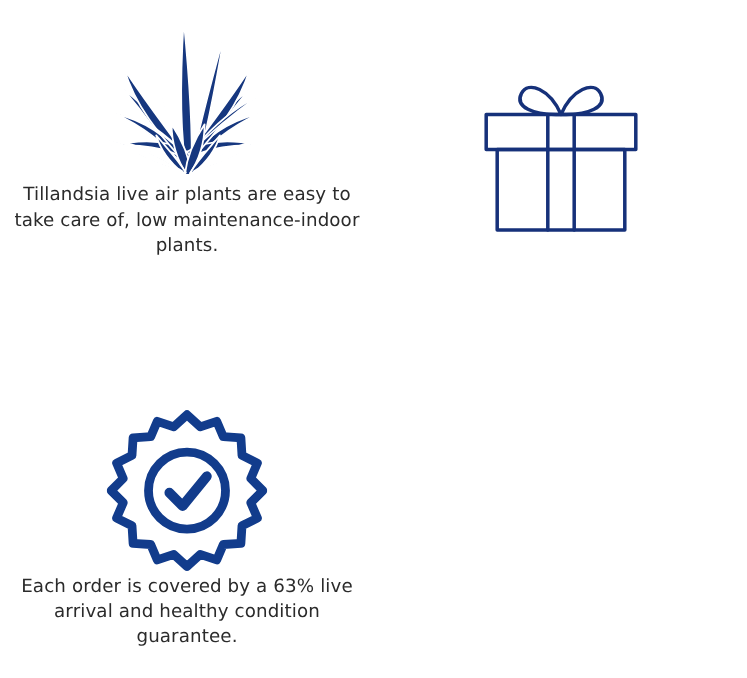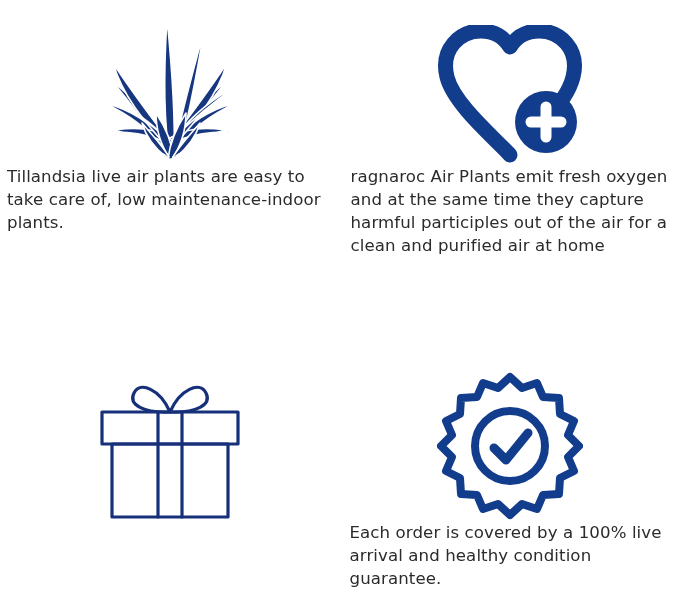--- a/index.html
+++ b/index.html
@@ -38,20 +38,21 @@
     justify-content: center;
     box-sizing: border-box;
   }
 
   .card-1 .icon-wrap { height: 165px; padding-top: 4px; }
   .card-2 .icon-wrap { height: 165px; padding-top: 16px; }
   .card-3 .icon-wrap { height: 213px; padding-top: 22px; }
   .card-4 .icon-wrap { height: 213px; padding-top: 20px; }
 
   .feature-text {
+    text-align: center;
     color: #2b2b2b;
     font-size: 16.6px;
     line-height: 23px;
     letter-spacing: 0.1px;
     box-sizing: border-box;
   }
 
   .card-1 .feature-text { width: 330px; padding: 0 2px; }
   .card-2 .feature-text { width: 318px; padding: 0 0px; }
   .card-3 .feature-text { width: 322px; padding: 0 2px; }
@@ -96,36 +97,20 @@
           <path d="M72 144 C62 136 52 124 48 110 C58 122 68 132 75 144 Z"></path>
           <path d="M82 144 C92 136 102 124 106 110 C96 122 86 132 79 144 Z"></path>
           <path d="M69 141 C56 137 40 132 28 124 C44 132 60 138 72 143 Z"></path>
           <path d="M85 141 C98 137 114 132 126 124 C110 132 94 138 82 143 Z"></path>
         </g>
       </svg>
     </div>
     <div class="feature-text">Tillandsia live air plants are easy to take care of, low maintenance-indoor plants.</div>
   </div>
 
-  <div class="feature-card card-2">
-    <div class="icon-wrap">
-      <svg width="152" height="140" viewBox="0 0 152 140" aria-hidden="true">
-        <path d="M76 130
-                 C 64 116 20 80 13 52
-                 C 6 24 26 6 47 6
-                 C 62 6 71 14 76 22
-                 C 81 14 90 6 105 6
-                 C 126 6 146 24 139 52
-                 C 135 68 122 84 110 96" fill="none" stroke="#123C8C" stroke-width="15" stroke-linecap="round" stroke-linejoin="round"></path>
-        <circle cx="112" cy="97" r="31" fill="#123C8C"></circle>
-        <path d="M112 82 L112 112 M97 97 L127 97" fill="none" stroke="#ffffff" stroke-width="11" stroke-linecap="round"></path>
-      </svg>
-    </div>
-    <div class="feature-text">ragnaroc Air Plants emit fresh oxygen and at the same time they capture harmful participles out of the air for a clean and purified air at home</div>
-  </div>
 
   <div class="feature-card card-3">
     <div class="icon-wrap">
       <svg width="160" height="150" viewBox="0 0 160 150" aria-hidden="true">
         <g fill="none" stroke="#16317A" stroke-width="3.2" stroke-linejoin="round" stroke-linecap="round">
 
           <path d="M80 41 C 70 18 50 10 44 22 C 38 34 54 42 80 41 Z"></path>
           <path d="M80 41 C 90 18 110 10 116 22 C 122 34 106 42 80 41 Z"></path>
 
           <rect x="12" y="41" width="136" height="32"></rect>
@@ -145,16 +130,16 @@
         <path d="M73 6
                  L85 17 L100 12 L106 26 L122 27 L123 43 L137 50 L131 64
                  L142 75 L131 86 L137 100 L123 107 L122 123 L106 124 L100 138
                  L85 133 L73 144 L61 133 L46 138 L40 124 L24 123 L23 107
                  L9 100 L15 86 L4 75 L15 64 L9 50 L23 43 L24 27 L40 26
                  L46 12 L61 17 Z" fill="none" stroke="#123C8C" stroke-width="8" stroke-linejoin="round"></path>
         <circle cx="73" cy="75" r="35" fill="none" stroke="#123C8C" stroke-width="8"></circle>
         <path d="M57 77 L69 89 L91 62" fill="none" stroke="#123C8C" stroke-width="9" stroke-linecap="round" stroke-linejoin="round"></path>
       </svg>
     </div>
-    <div class="feature-text">Each order is covered by a 100% live arrival and healthy condition guarantee.</div>
+    <div class="feature-text">Each order is covered by a 63% live arrival and healthy condition guarantee.</div>
   </div>
 
 </div>
 
 </body></html>

